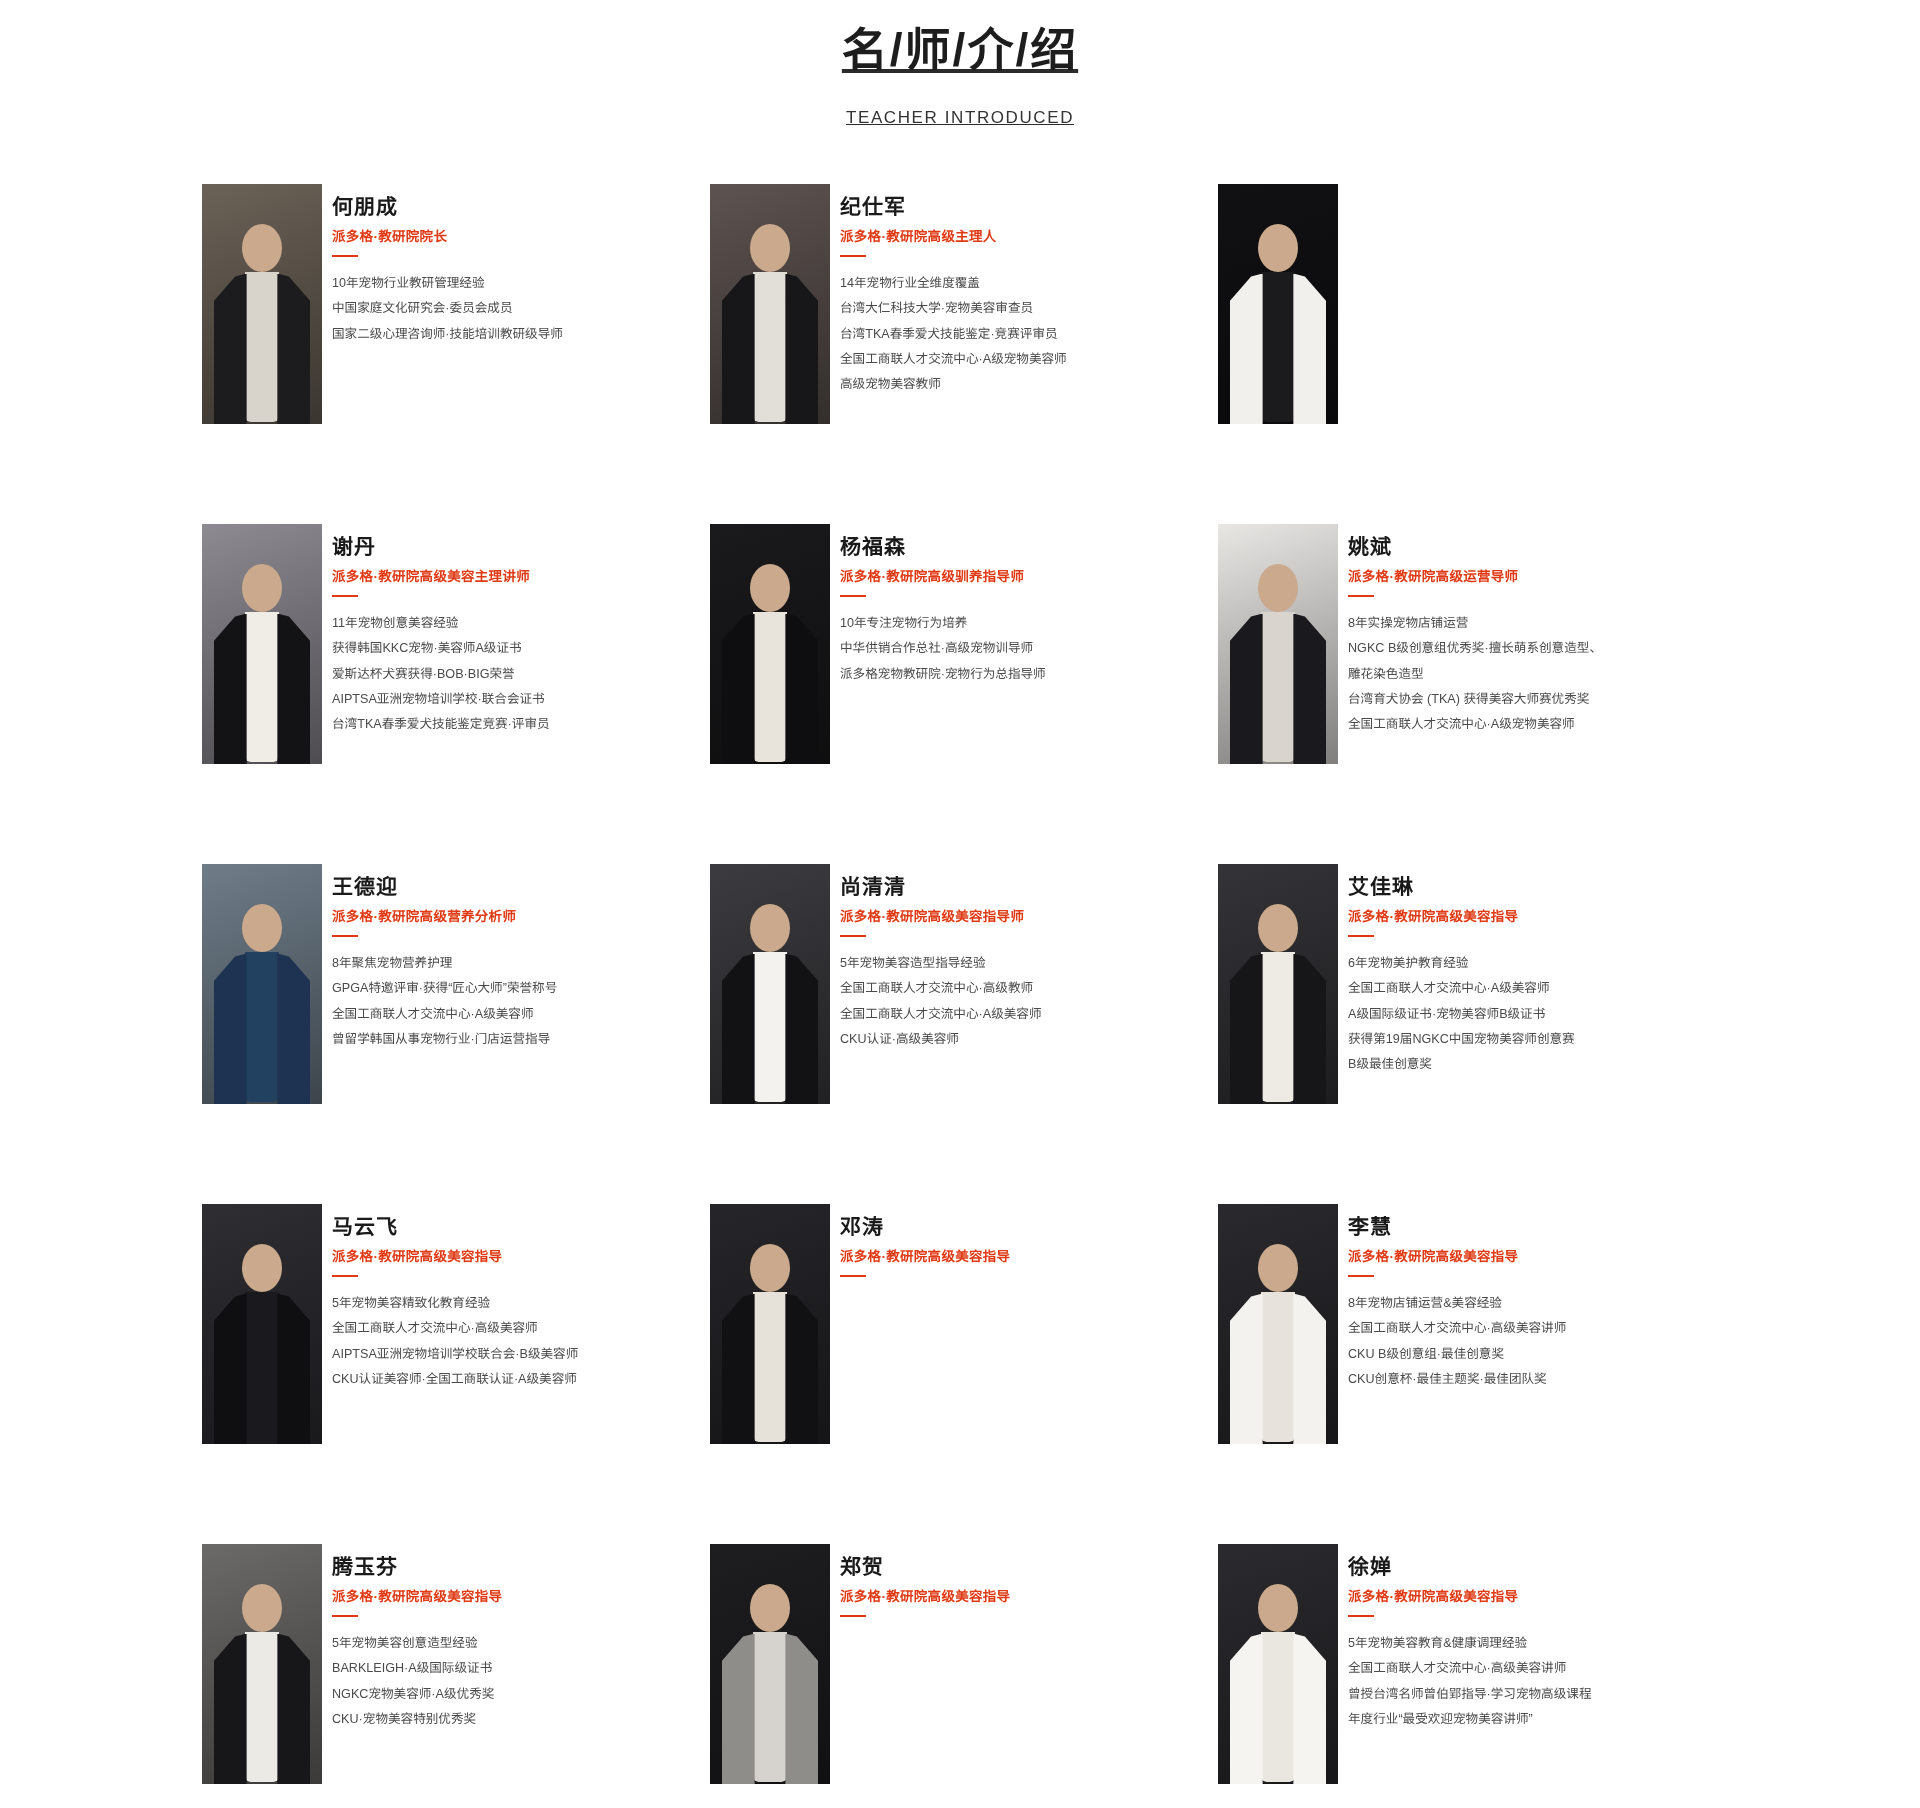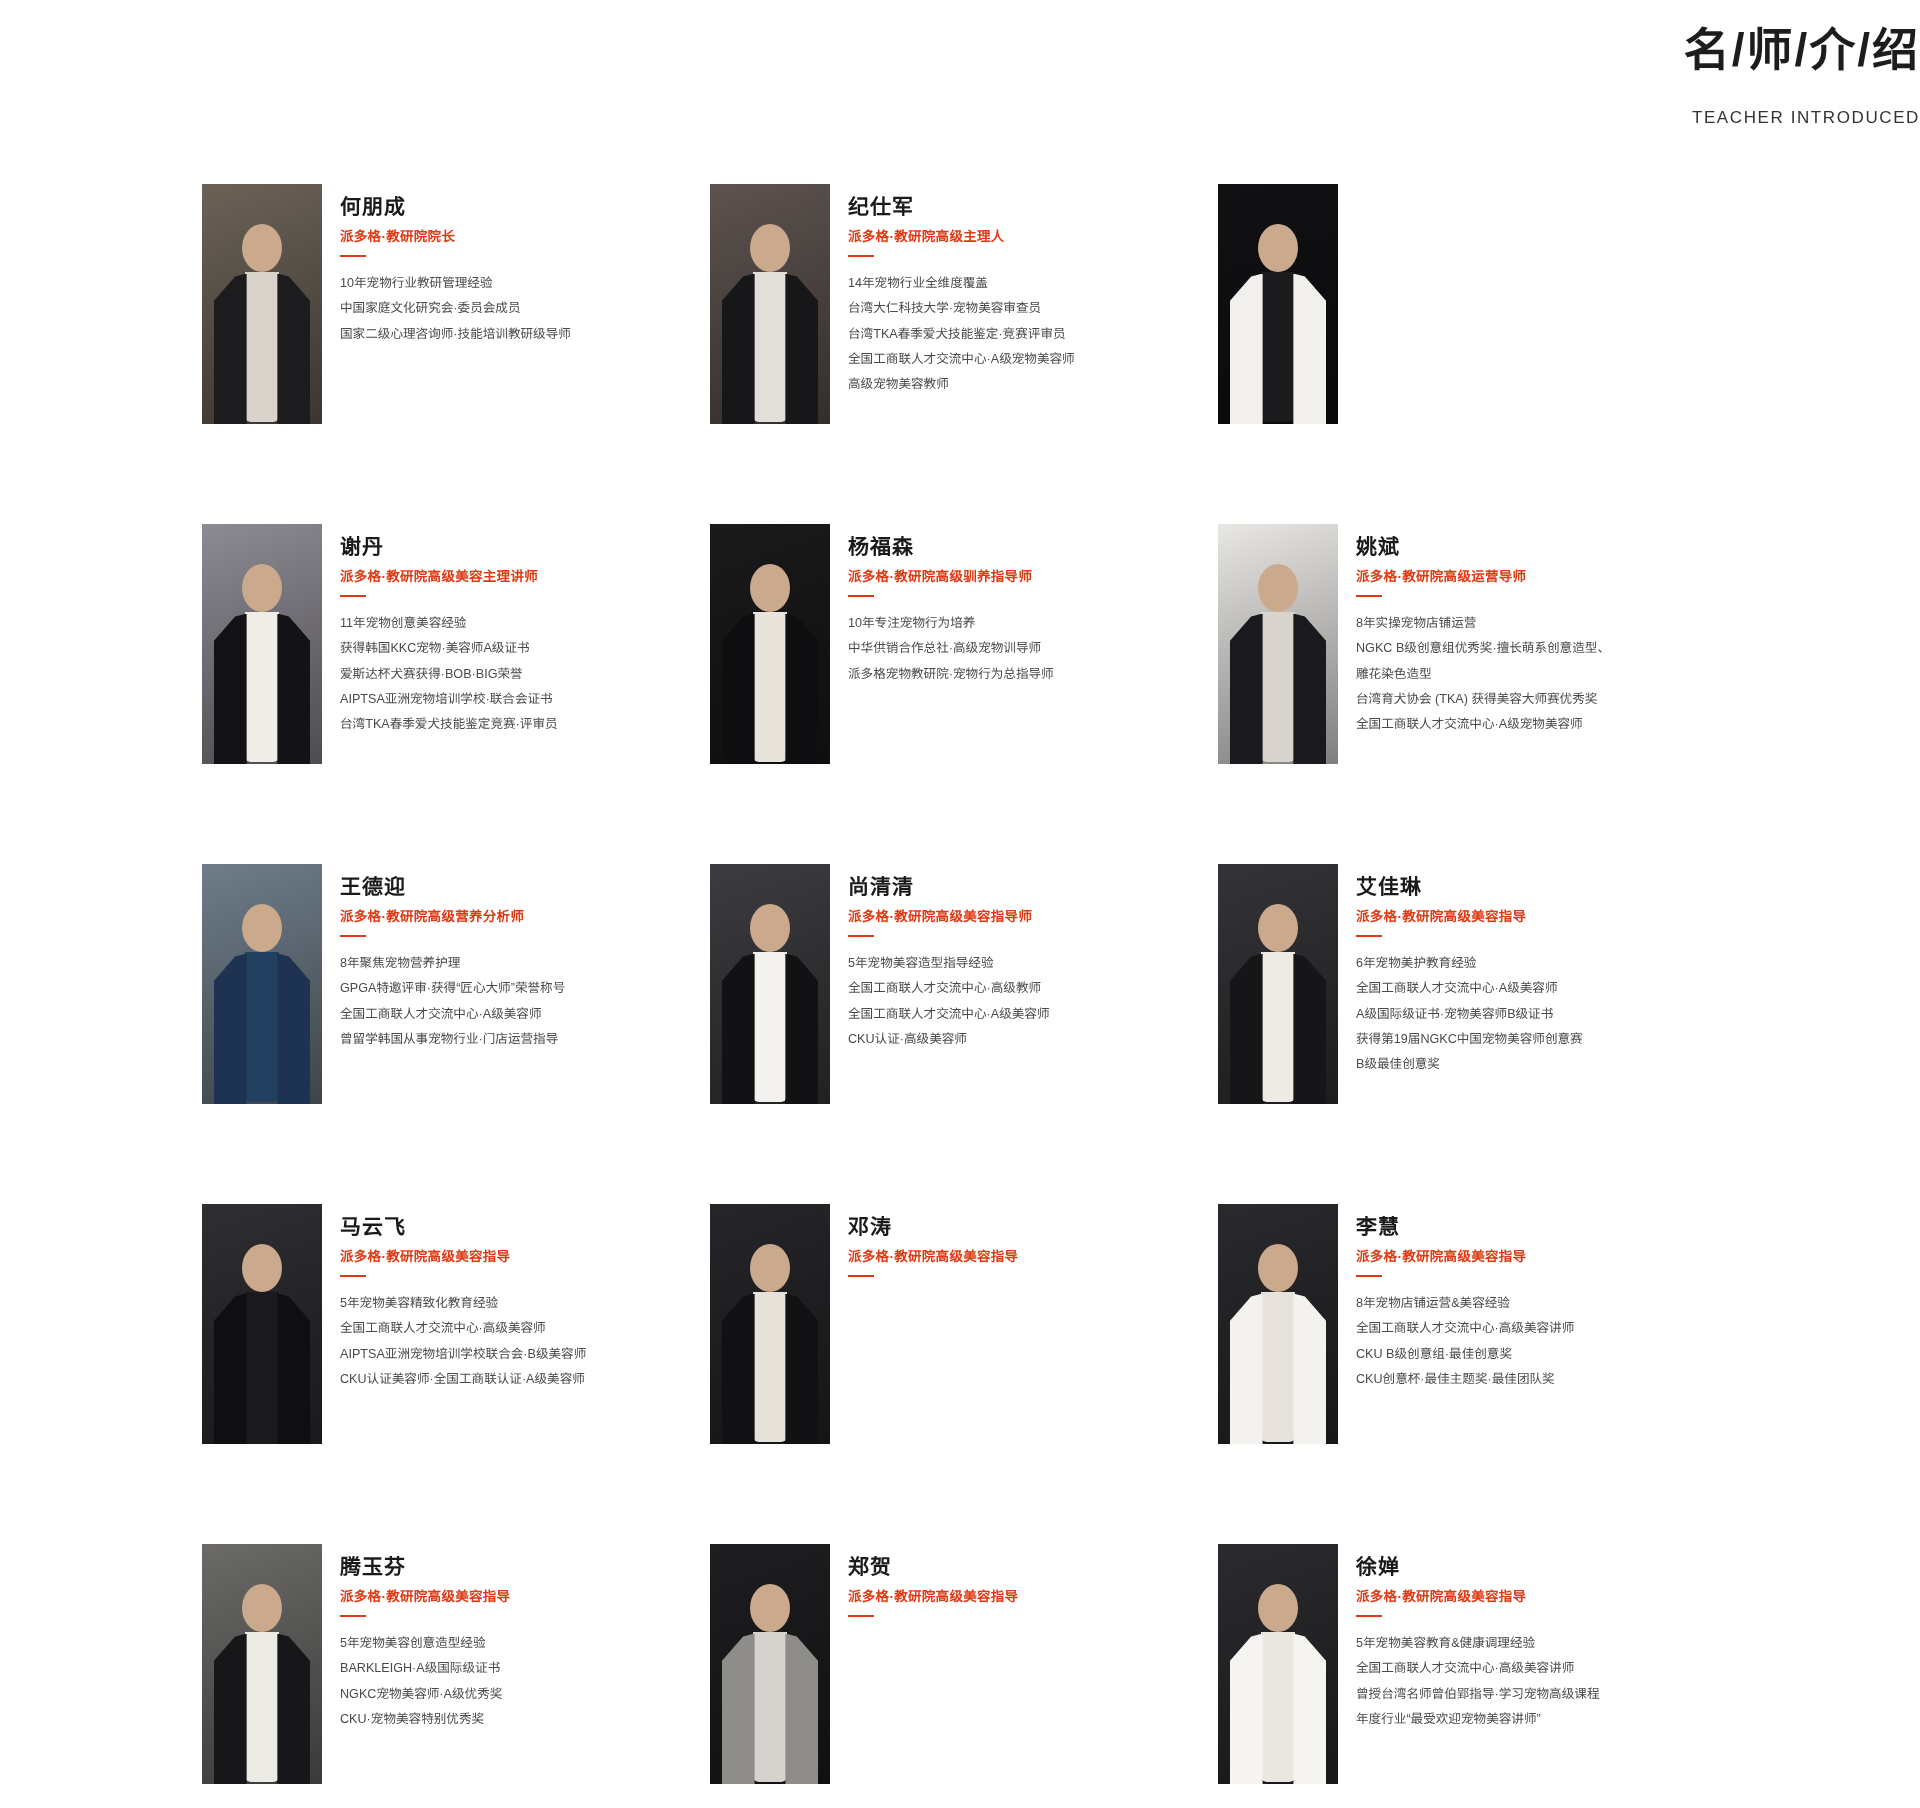--- a/index.html
+++ b/index.html
@@ -15,22 +15,23 @@
     -webkit-font-smoothing: antialiased;
   }
   .page {
     width: 1920px;
     margin: 0 auto;
     padding-top: 22px;
     box-sizing: border-box;
   }
   
   .header {
-    text-align: right;
+    text-align: center;
     margin-bottom: 56px;
+    text-decoration: underline;
   }
   .header .title-cn {
     font-size: 46px;
     font-weight: bold;
     letter-spacing: 2px;
     color: #1d1d1d;
     line-height: 1.25;
     font-family: "Liberation Sans", "DejaVu Sans", sans-serif;
   }
   .header .title-en {
@@ -81,21 +82,21 @@
     transform: translateX(-50%);
     border-radius: 26px 26px 0 0;
   }
   .fig-shirt {
     position: absolute;
     left: 50%;
     transform: translateX(-50%);
     border-radius: 0 0 6px 6px;
   }
   .info {
-    padding-left: 18px;
+    padding-left: 10px;
     padding-top: 10px;
     flex: 1 1 auto;
     min-width: 0;
   }
   .name {
     font-size: 21px;
     font-weight: bold;
     color: #1a1a1a;
     letter-spacing: 1px;
     line-height: 1.2;

